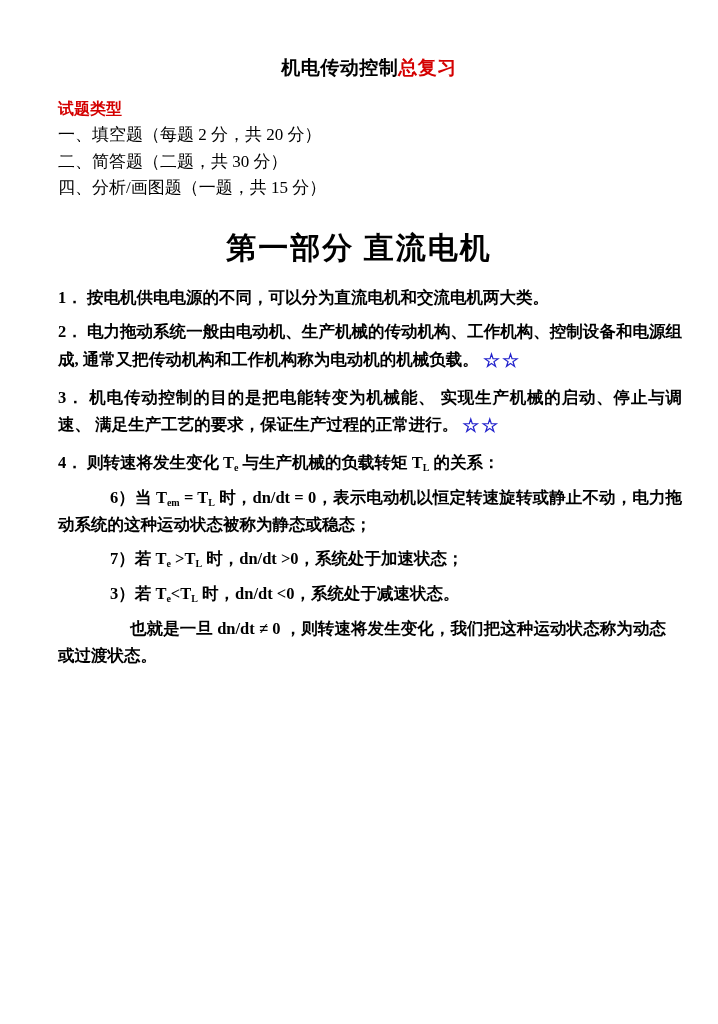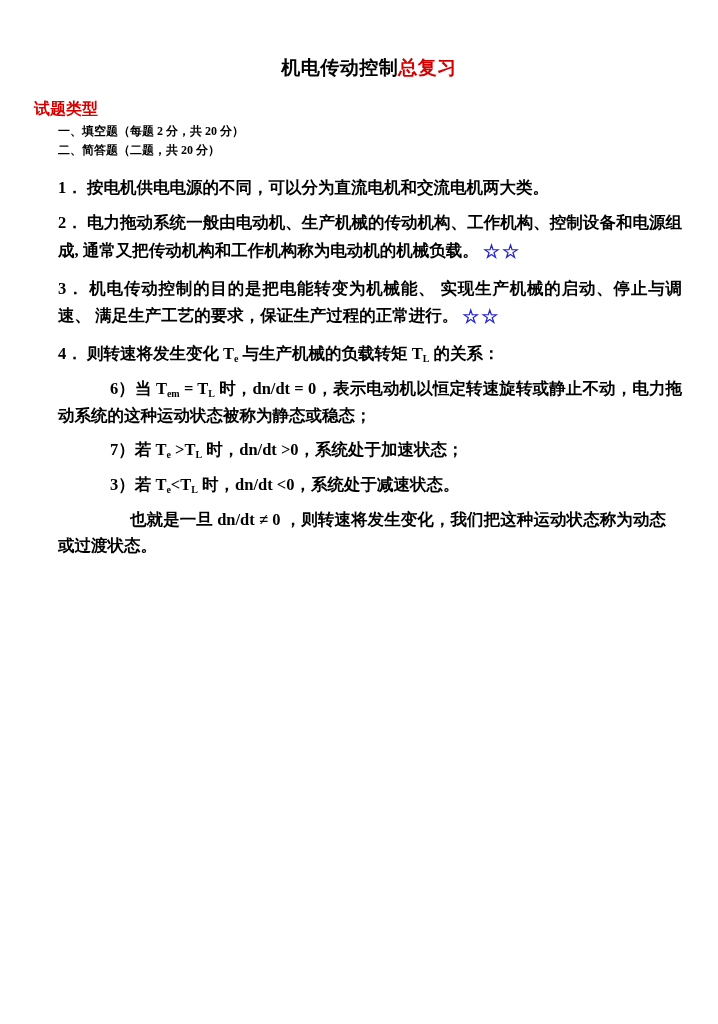--- a/index.html
+++ b/index.html
@@ -29,27 +29,27 @@
     letter-spacing: 0.5px;
     padding-left: 20px;
   }
   .doc-title .red {
     color: #d40000;
   }
   .section-head {
     color: #d40000;
     font-weight: bold;
     font-size: 16px;
-    margin: 18px 0 2px 34px;
+    margin: 18px 0 2px 58px;
   }
   .qtype-list {
-    margin: 0 0 16px 58px;
+    margin: 0 0 8px 58px;
     line-height: 1.56;
-    font-size: 12px;
-    font-weight: bold;
+    font-size: 17px;
+    font-weight: normal;
   }
   .qtype-list div {
     white-space: nowrap;
   }
   .part-title {
     text-align: center;
     font-size: 30px;
     font-weight: bold;
     margin: 26px 0 16px 0;
     letter-spacing: 2px;
@@ -96,23 +96,25 @@
 <div class="page">
 
   <div class="doc-title">
     <span>机电传动控制</span><span class="red">总复习</span>
   </div>
 
   <div class="section-head">试题类型</div>
 
   <div class="qtype-list">
     <div>一、填空题（每题 2 分，共 20 分）</div>
-    <div>二、简答题（二题，共 20 分）</div>
+    <div>二、简答题（二题，共 30 分）</div>
+    <div>四、分析/画图题（一题，共 15 分）</div>
   </div>
 
+  <div class="part-title">第一部分    直流电机</div>
 
   <div class="body-block">
 
     <div class="para">
       <span class="num">1．</span>
       <span>按电机供电电源的不同，可以分为直流电机和交流电机两大类。</span>
     </div>
 
     <div class="para">
       <span class="num">2．</span>

